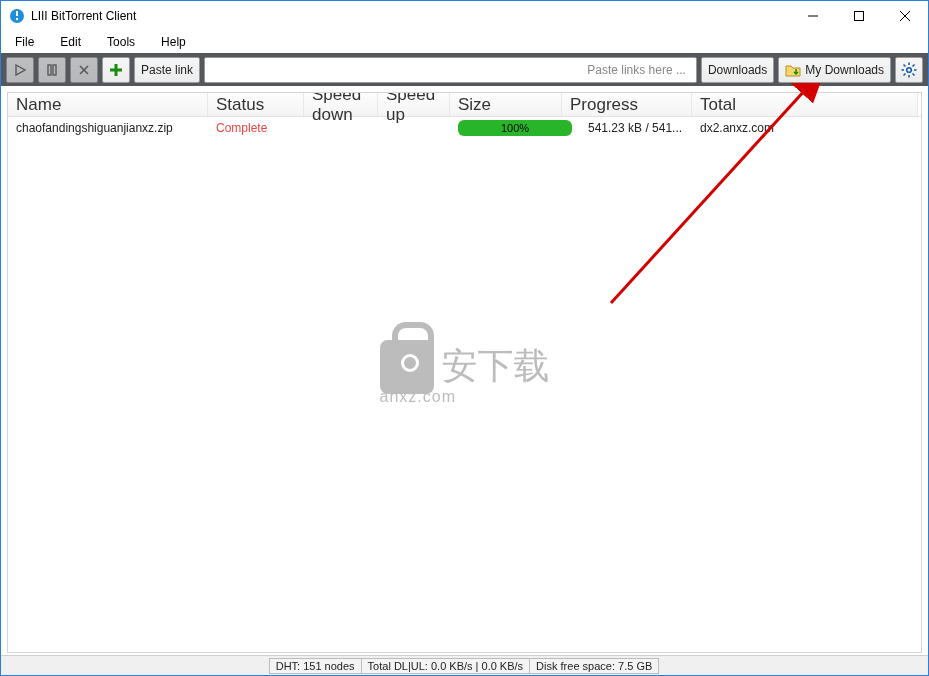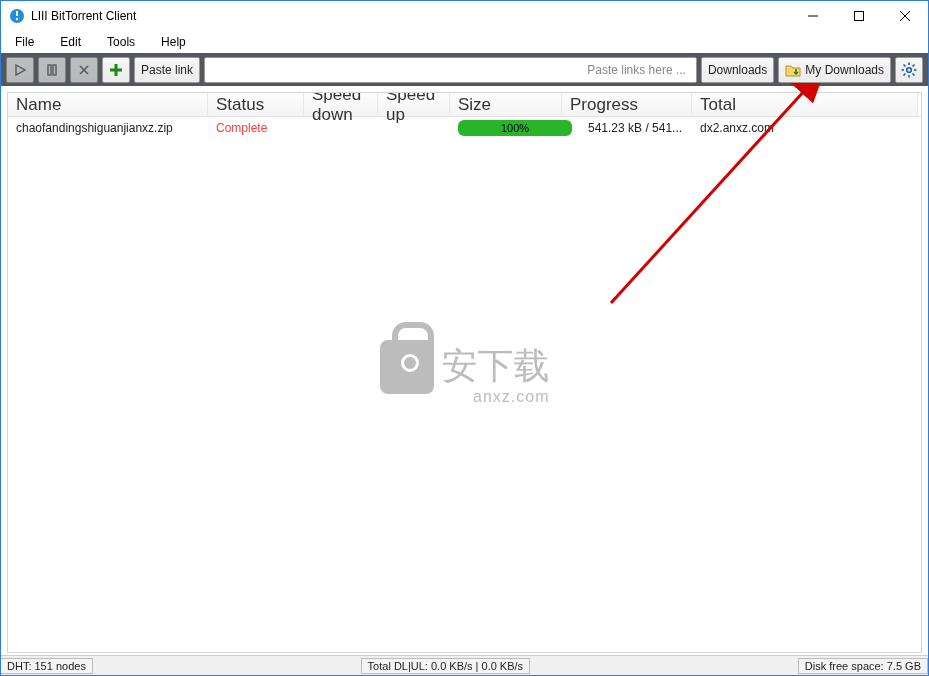--- a/index.html
+++ b/index.html
@@ -152,21 +152,21 @@
       font-size:11px;
     }
     
     .statusbar {
       position: absolute;
       bottom: 0; left: 0; right: 0;
       height: 20px;
       background: #f0f0f0;
       border-top: 1px solid #d0d0d0;
       display: flex;
-      justify-content: space-between;
+      justify-content: center;
       align-items: center;
       font-size: 11px;
       color: #222;
     }
     .status-seg {
       border: 1px solid #bcbcbc;
       padding: 1px 6px;
       margin-left: -1px;
       background:#f4f4f4;
     }
@@ -174,21 +174,21 @@
       position:absolute;
       top:50%; left:50%;
       transform:translate(-50%,-50%);
       color:#bcbcbc;
       font-size:36px;
       font-family: "Microsoft YaHei","PingFang SC",sans-serif;
       text-align:center;
       pointer-events:none;
       display:flex;
       flex-direction:column;
-      align-items:flex-end;
+      align-items:flex-start;
       gap:0;
     }
     .watermark .wm-row { display:flex; align-items:center; gap:8px; }
     .watermark .lock {
       width:54px; height:54px;
       background:#bcbcbc;
       border-radius:8px;
       position:relative;
     }
     .watermark .lock::before{

